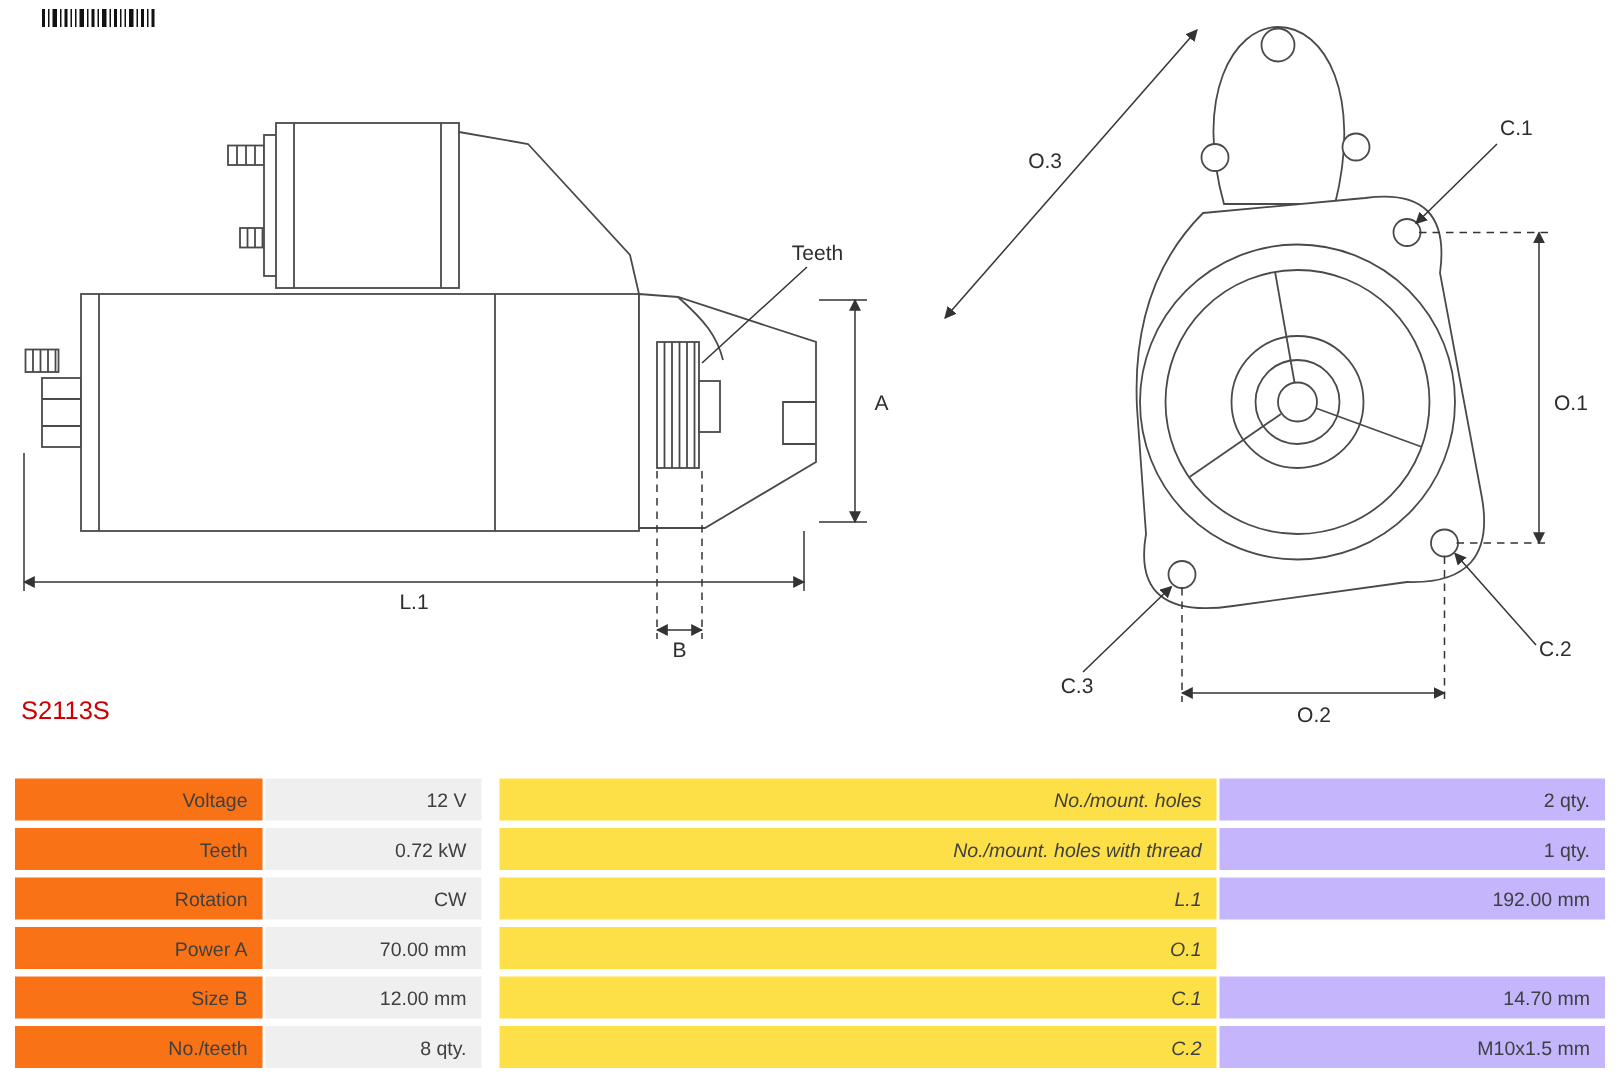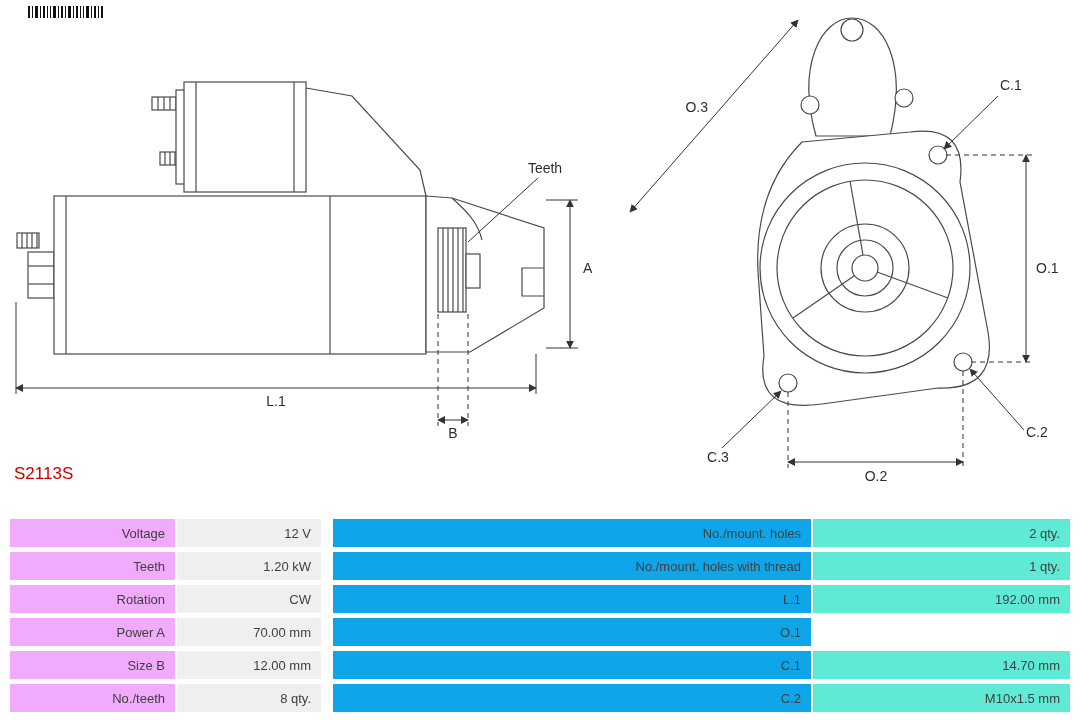--- a/index.html
+++ b/index.html
@@ -5,24 +5,24 @@
   html,body{margin:0;padding:0;background:#ffffff;}
   .page{position:relative;width:1080px;height:720px;background:#ffffff;overflow:hidden;
         font-family:"Liberation Sans",sans-serif;color:#3a3a3a;}
   .barcode{position:absolute;top:6px;left:28px;}
   .drawing{position:absolute;top:0;left:0;}
   svg text{font-family:"Liberation Sans",sans-serif;font-size:14px;fill:#2e2e2e;}
   .part-number{position:absolute;top:464px;left:14px;font-size:17px;font-weight:400;color:#cc0000;}
   .specs{position:absolute;top:519px;left:10px;width:1060px;}
   .spec-row{display:flex;height:28px;margin-bottom:5px;font-size:13px;color:#3f3f3f;}
   .cell{display:flex;align-items:center;justify-content:flex-end;padding-right:10px;box-sizing:border-box;}
-  .c1{width:165px;background:#f0abfc;margin-right:2px;}
+  .c1{width:165px;background:#f97316;margin-right:2px;}
   .c2{width:144px;background:#efefef;margin-right:12px;}
-  .c3{width:478px;background:#0ea5e9;margin-right:2px;}
-  .c4{flex:1;background:#5eead4;}
+  .c3{width:478px;background:#fde047;margin-right:2px;font-style:italic;}
+  .c4{flex:1;background:#c4b5fd;}
 </style>
 </head>
 <body>
 
 <div class="page">
 
   <svg class="barcode" width="80" height="13">
     <g fill="#111111">
       <rect x="0" y="0" width="2" height="12"></rect>
         <rect x="4" y="0" width="1" height="12"></rect>
@@ -178,21 +178,21 @@
 
     <div class="spec-row">
       <div class="cell c1">Voltage</div>
       <div class="cell c2">12 V</div>
       <div class="cell c3">No./mount. holes</div>
       <div class="cell c4">2 qty.</div>
     </div>
 
     <div class="spec-row">
       <div class="cell c1">Teeth</div>
-      <div class="cell c2">1.20 kW</div>
+      <div class="cell c2">0.72 kW</div>
       <div class="cell c3">No./mount. holes with thread</div>
       <div class="cell c4">1 qty.</div>
     </div>
 
     <div class="spec-row">
       <div class="cell c1">Rotation</div>
       <div class="cell c2">CW</div>
       <div class="cell c3">L.1</div>
       <div class="cell c4">192.00 mm</div>
     </div>

